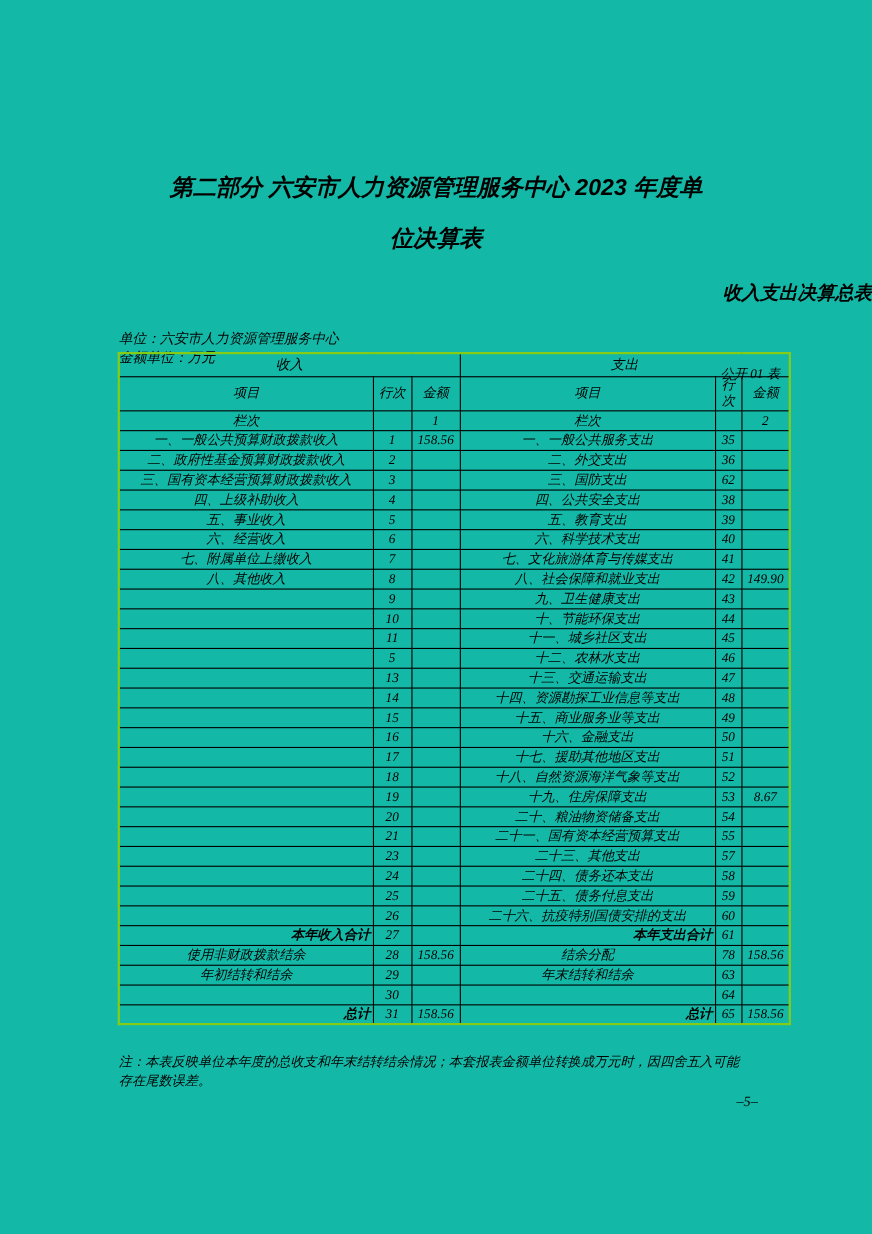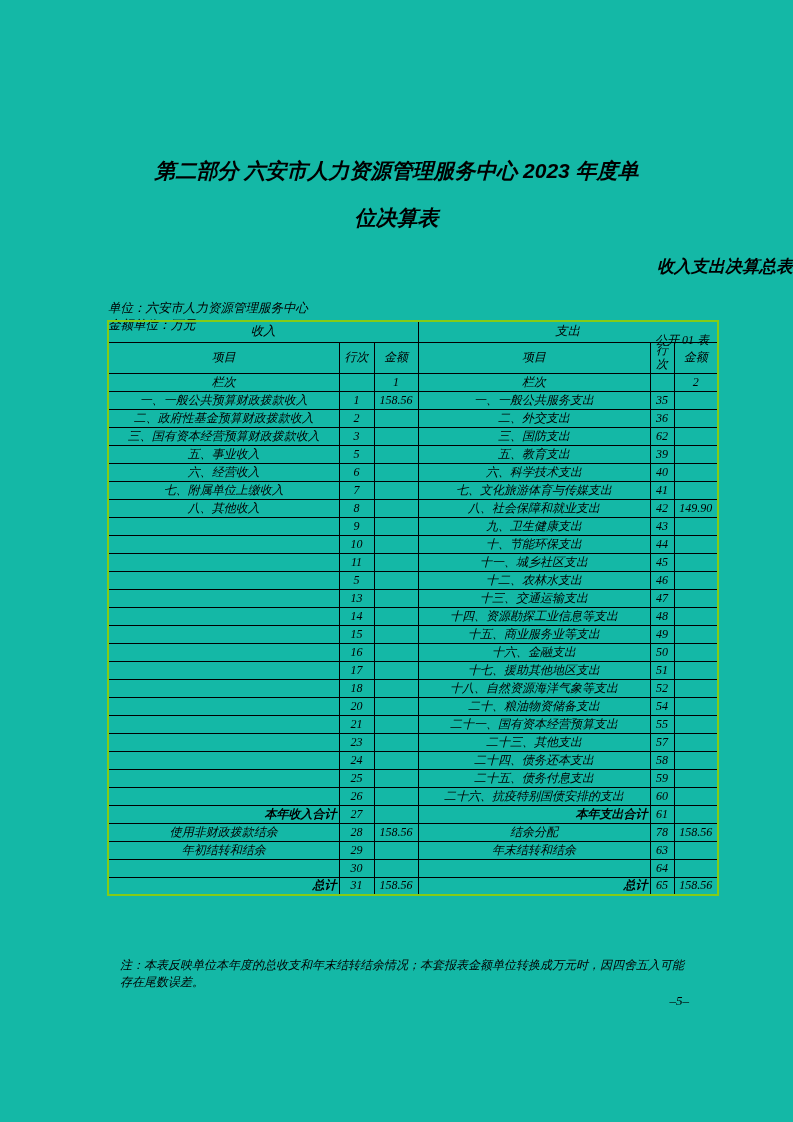--- a/index.html
+++ b/index.html
@@ -60,21 +60,21 @@
     text-align:center;
   }
   tr.h1 th { height:21px; font-size:12.5px; }
   tr.h2 th { height:31px;margin-left:32px; }
   tr.h2 th.line-r { white-space:normal; padding:0; line-height:1.1; }
   td.item { text-align:left; padding-left:3px; }
   td.amount { text-align:right; padding-right:2px; }
   tr.em td.item { text-align:right; font-weight:bold; }
   tr.lanci td { height:18px; }
   .note {
-    position:absolute; top:957px; left:120px; width:608px;
+    position:absolute; top:957px; left:108px; width:608px;
     font-size:12px; line-height:17px;
     text-align:left;
   }
   .page-number {
     position:absolute; top:993px; right:104px;
     font-size:13px;
   }
 </style>
 </head>
 <body>
@@ -145,20 +145,28 @@
         </tr>
         <tr class="data-row">
           <td class="item">三、国有资本经营预算财政拨款收入</td>
           <td class="line">3</td>
           <td class="amount"></td>
           <td class="item">三、国防支出</td>
           <td class="line">62</td>
           <td class="amount"></td>
         </tr>
         <tr class="data-row">
+          <td class="item">四、上级补助收入</td>
+          <td class="line">4</td>
+          <td class="amount"></td>
+          <td class="item">四、公共安全支出</td>
+          <td class="line">38</td>
+          <td class="amount"></td>
+        </tr>
+        <tr class="data-row">
           <td class="item">五、事业收入</td>
           <td class="line">5</td>
           <td class="amount"></td>
           <td class="item">五、教育支出</td>
           <td class="line">39</td>
           <td class="amount"></td>
         </tr>
         <tr class="data-row">
           <td class="item">六、经营收入</td>
           <td class="line">6</td>
@@ -255,20 +263,28 @@
           <td class="line">51</td>
           <td class="amount"></td>
         </tr>
         <tr class="data-row">
           <td class="item"></td>
           <td class="line">18</td>
           <td class="amount"></td>
           <td class="item">十八、自然资源海洋气象等支出</td>
           <td class="line">52</td>
           <td class="amount"></td>
+        </tr>
+        <tr class="data-row">
+          <td class="item"></td>
+          <td class="line">19</td>
+          <td class="amount"></td>
+          <td class="item">十九、住房保障支出</td>
+          <td class="line">53</td>
+          <td class="amount">8.67</td>
         </tr>
         <tr class="data-row">
           <td class="item"></td>
           <td class="line">20</td>
           <td class="amount"></td>
           <td class="item">二十、粮油物资储备支出</td>
           <td class="line">54</td>
           <td class="amount"></td>
         </tr>
         <tr class="data-row">

